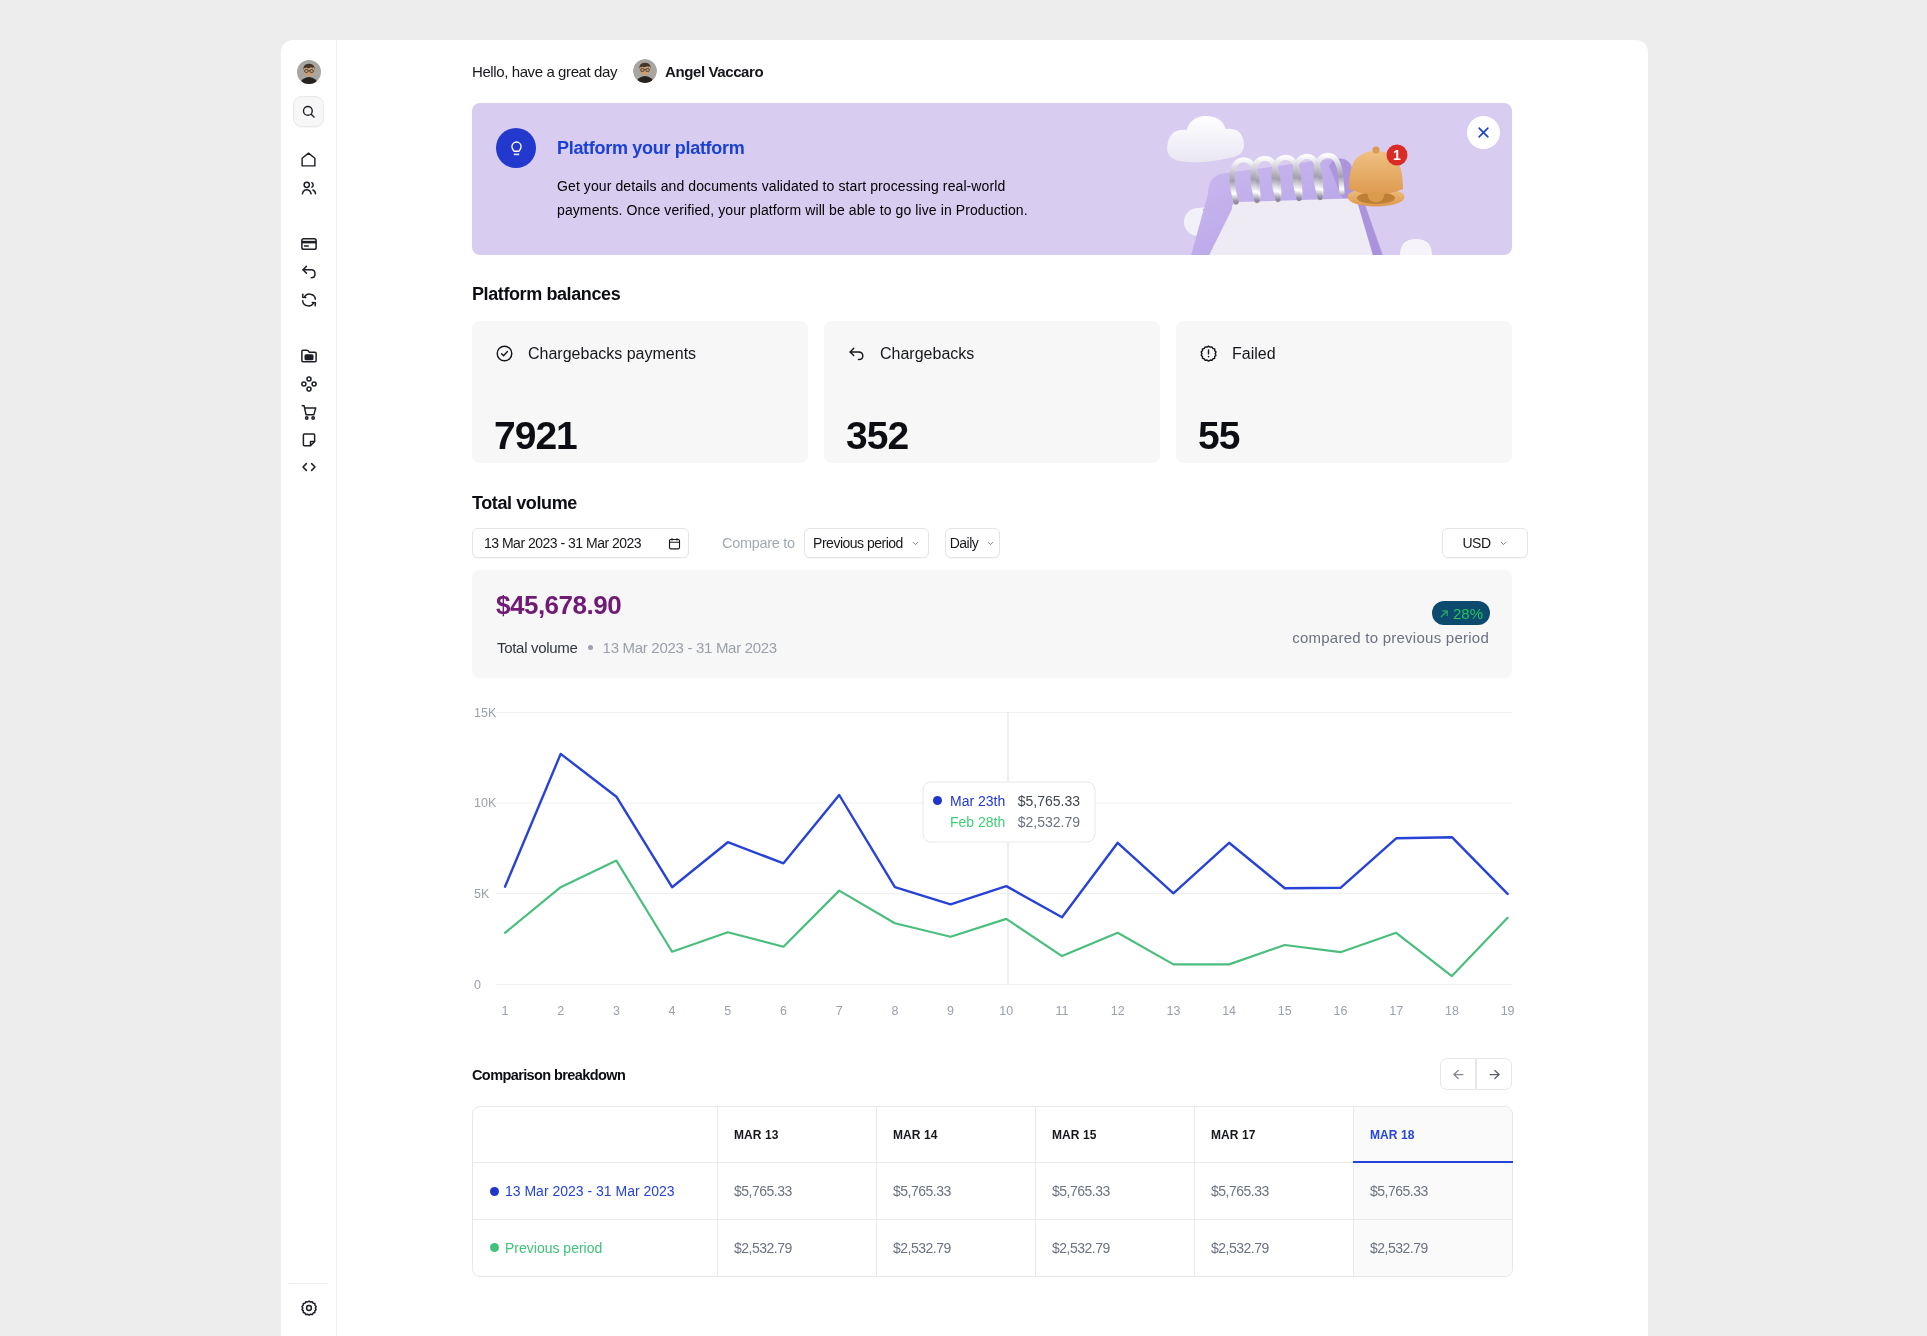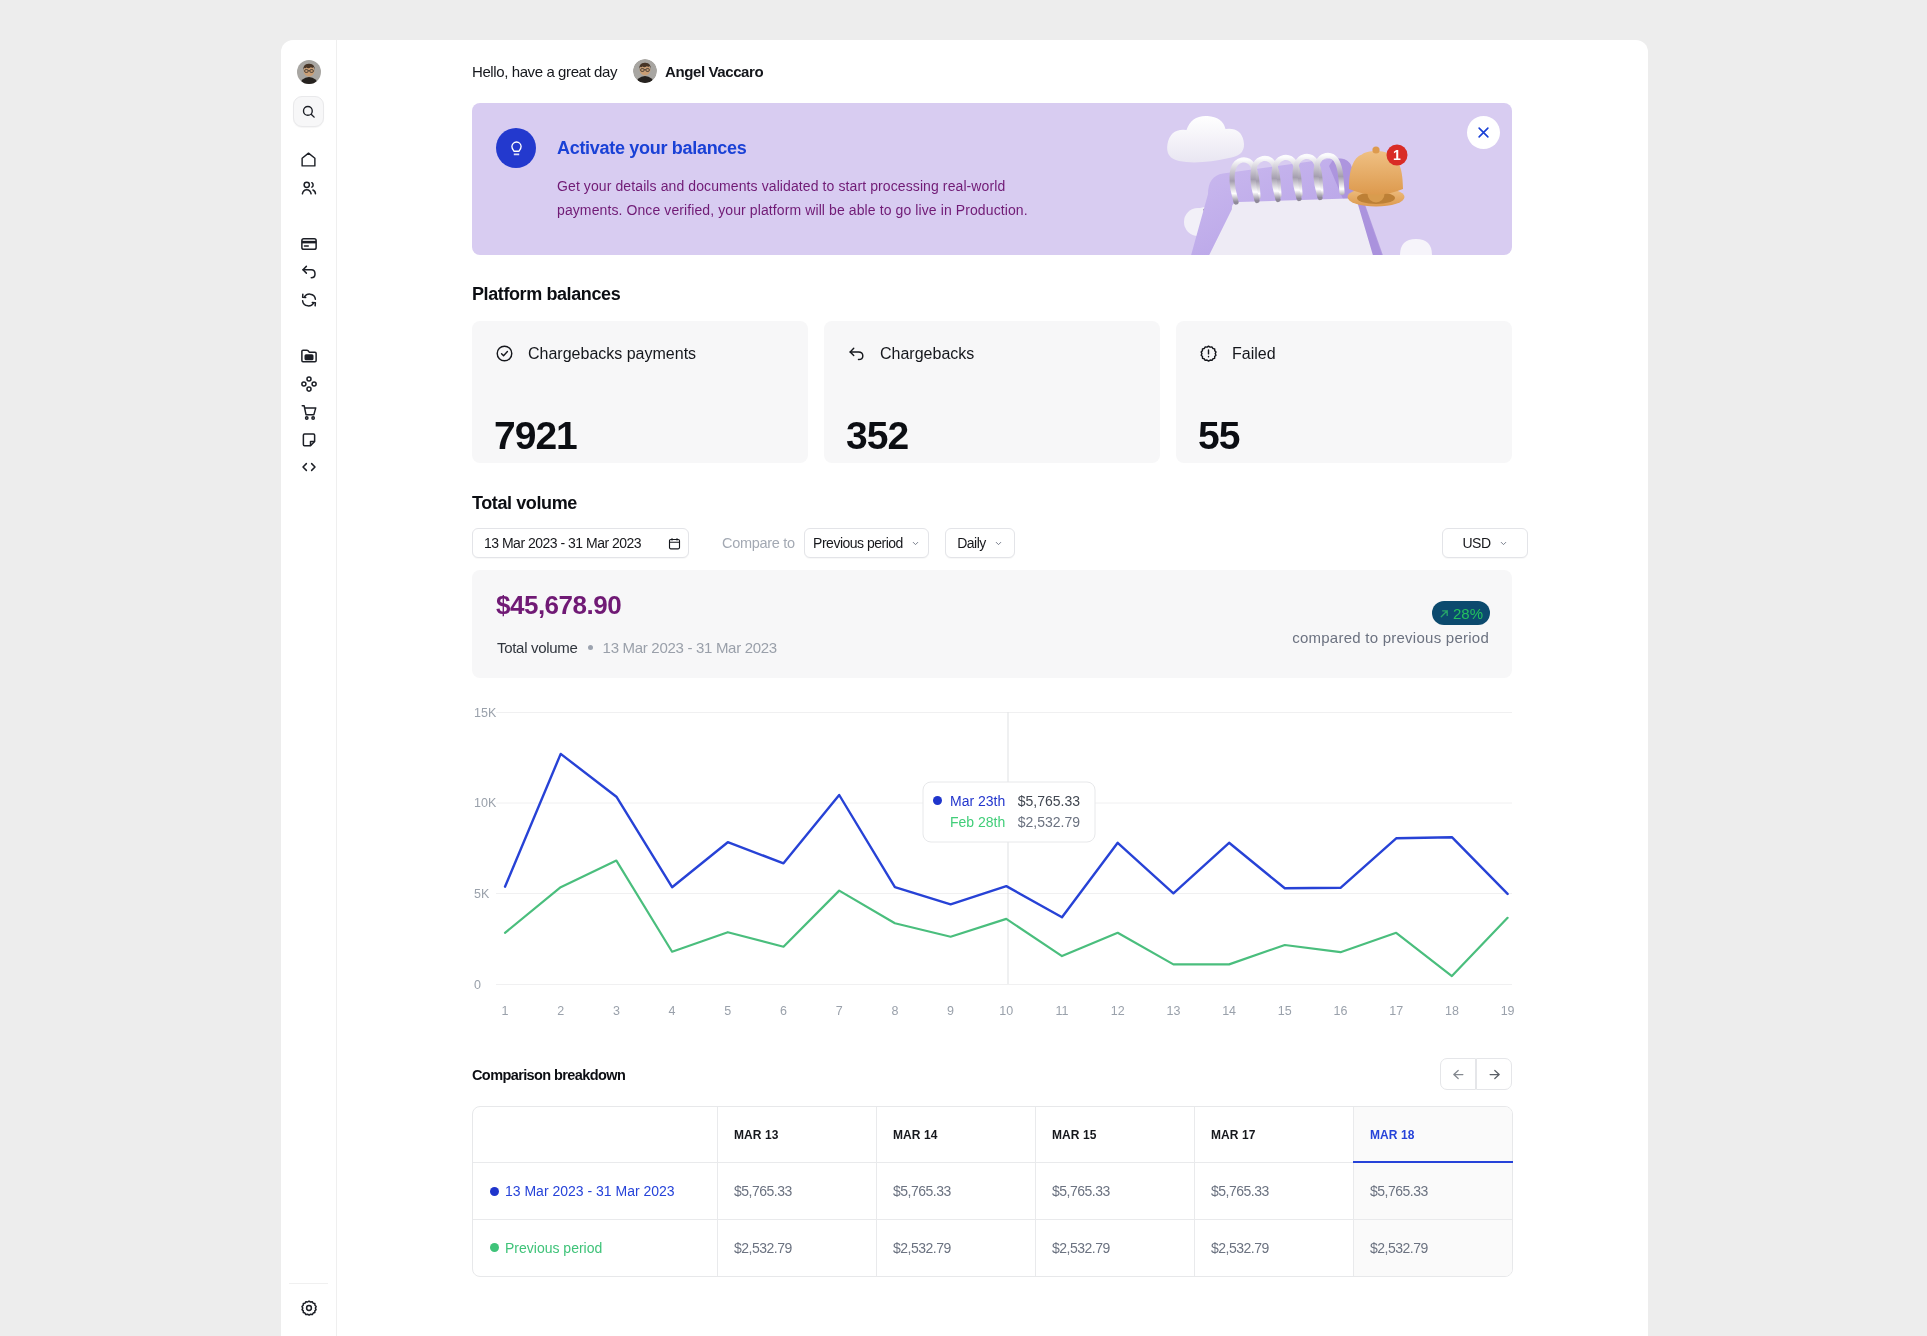--- a/index.html
+++ b/index.html
@@ -12,21 +12,21 @@
   .searchbtn { position:absolute; left:12px; top:56px; width:31px; height:31px; border:1px solid #e9e9eb; border-radius:9px; background:#f7f7f8; display:flex; align-items:center; justify-content:center; box-shadow:0 1px 1px rgba(0,0,0,.04); }
   .sidesep { position:absolute; left:8px; top:1243px; width:39px; height:1px; background:#f0f0f0; }
   
   .hello { position:absolute; left:191px; top:19px; height:24px; display:flex; align-items:center; gap:8px; font-size:15px; letter-spacing:-0.4px; color:#15171c; }
   .hello .bold { font-weight:bold; }
   .avatar { width:24px; height:24px; border-radius:50%; overflow:hidden; flex:0 0 auto; }
   
   .banner { position:absolute; left:191px; top:63px; width:1040px; height:152px; background:#d8ccf1; border-radius:8px; overflow:hidden; }
   .bulb { position:absolute; left:24px; top:25px; width:40px; height:40px; border-radius:50%; background:#2339ce; display:flex; align-items:center; justify-content:center; }
   .btitle { position:absolute; left:85px; top:35px; font-size:18px; letter-spacing:-0.3px; font-weight:bold; color:#1a41d6; }
-  .btext { position:absolute; left:85px; top:71px; font-size:14px; letter-spacing:0.1px; line-height:24px; color:#701a75; width:560px; }
+  .btext { position:absolute; left:85px; top:71px; font-size:14px; letter-spacing:0.1px; line-height:24px; color:#000000; width:560px; }
   .bclose { position:absolute; right:12px; top:13px; width:33px; height:33px; border-radius:50%; background:#ffffff; display:flex; align-items:center; justify-content:center; }
   
   .h2 { position:absolute; left:191px; font-size:18px; letter-spacing:-0.4px; font-weight:bold; color:#0c0e13; }
   .cards { position:absolute; left:191px; top:281px; width:1040px; display:flex; gap:16px; }
   .card { width:336px; height:142px; background:#f7f7f8; border-radius:8px; position:relative; }
   .card .lab { position:absolute; left:56px; top:24px; height:18px; display:flex; align-items:center; font-size:16px; color:#15171c; }
   .card .ico { position:absolute; left:23px; top:23px; color:#15171c; }
   .card .num { position:absolute; left:22px; bottom:5px; font-size:39px; font-weight:bold; color:#0c0e13; letter-spacing:-1px; }
   
   .ctrl { position:absolute; left:191px; top:488px; width:1040px; height:31px; }
@@ -229,21 +229,21 @@
       </g>
 
       <path d="M928 152 q0 -16 16 -16 q16 0 16 16 z" fill="#f6f4fa"></path>
     </svg>
     <div class="bulb">
         <svg width="19" height="19" viewBox="0 0 24 24" fill="none">
           <path d="M12 3.8 a5.8 5.8 0 0 1 5.8 5.8 c0 2.1-1 3.5-2 4.8 l-0.75 1.1 h-6.1 l-0.75 -1.1 c-1-1.3-2-2.7-2-4.8 A5.8 5.8 0 0 1 12 3.8 Z" stroke="#ffffff" stroke-width="1.7"></path>
           <path d="M8.6 18.2 h6.8 v2.4 h-6.8 z" fill="#ffffff" opacity="0.85"></path>
         </svg>
       </div>
-    <div class="btitle">Activate your balances</div>
+    <div class="btitle">Platform your platform</div>
     <div class="btext">Get your details and documents validated to start processing real-world<br>payments. Once verified, your platform will be able to go live in Production.</div>
     <div class="bclose">
         <svg width="15" height="15" viewBox="0 0 24 24" fill="none" stroke="#1a41d6" stroke-width="2.6" stroke-linecap="round">
           <path d="M5 5 L19 19 M19 5 L5 19"></path>
         </svg>
       </div>
   </div>
 
   <div class="h2" style="top:244px;">Platform balances</div>
   <div class="cards">
@@ -276,21 +276,21 @@
   <div class="h2" style="top:453px;">Total volume</div>
   <div class="ctrl">
     <div class="btn" style="left:0; width:217px; justify-content:flex-start; padding:0 6px 0 11px;">13 Mar 2023 - 31 Mar 2023 <svg style="width:15px;height:15px; margin-left:auto;" viewBox="0 0 24 24" fill="none" stroke="#15171c" stroke-width="1.8">
           <rect x="4" y="5.5" width="16" height="15" rx="2"></rect>
           <path d="M4 10 H20 M8 3.5 V7 M16 3.5 V7"></path>
         </svg></div>
     <div class="cmpto">Compare to</div>
     <div class="btn" style="left:332px; width:125px;">Previous period <svg class="chev" viewBox="0 0 24 24" fill="none" stroke="#6b7280" stroke-width="2.4" stroke-linecap="round" stroke-linejoin="round">
           <path d="M6 9 L12 15 L18 9"></path>
         </svg></div>
-    <div class="btn" style="left:473px; width:70px;">Daily <svg class="chev" viewBox="0 0 24 24" fill="none" stroke="#6b7280" stroke-width="2.4" stroke-linecap="round" stroke-linejoin="round">
+    <div class="btn" style="left:473px; width:55px;">Daily <svg class="chev" viewBox="0 0 24 24" fill="none" stroke="#6b7280" stroke-width="2.4" stroke-linecap="round" stroke-linejoin="round">
           <path d="M6 9 L12 15 L18 9"></path>
         </svg></div>
     <div class="btn" style="left:970px; width:86px;">USD <svg class="chev" viewBox="0 0 24 24" fill="none" stroke="#6b7280" stroke-width="2.4" stroke-linecap="round" stroke-linejoin="round">
           <path d="M6 9 L12 15 L18 9"></path>
         </svg></div>
   </div>
   <div class="summary">
     <div class="bignum">$45,678.90</div>
     <div style="position:absolute; left:25px; top:69px; display:flex; align-items:center; font-size:15px;">
       <span style="color:#30353d; letter-spacing:-0.3px;">Total volume</span>

